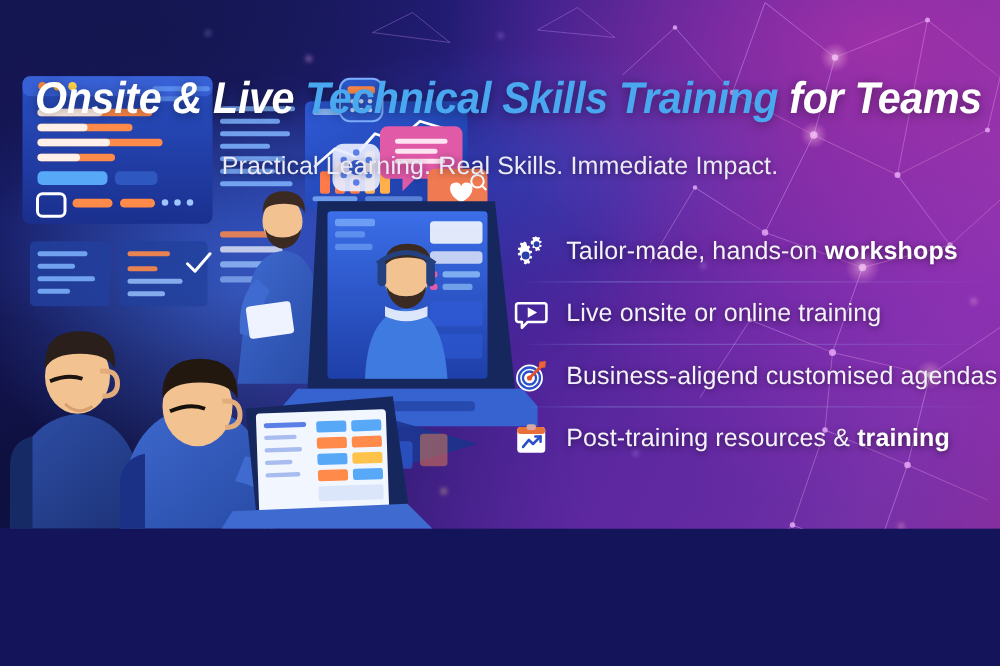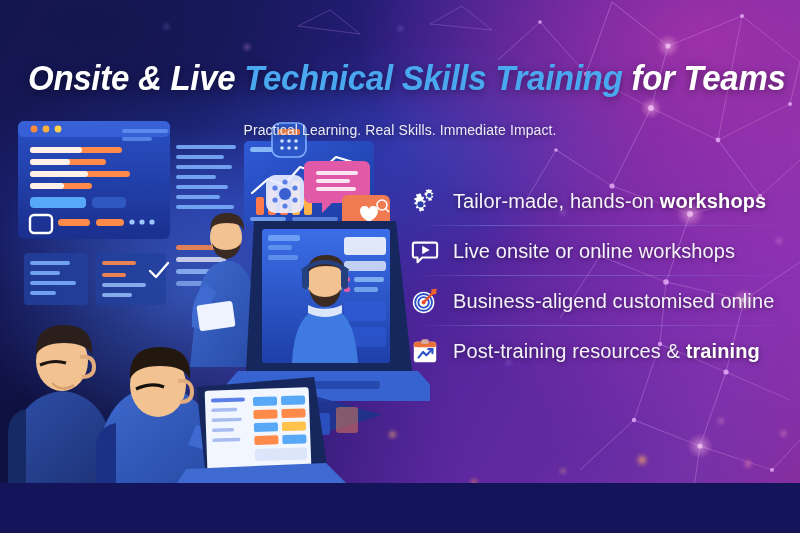--- a/index.html
+++ b/index.html
@@ -3,21 +3,21 @@
 <meta charset="utf-8">
 <style>
   * { margin:0; padding:0; box-sizing:border-box; }
   html,body { width:800px; height:533px; overflow:hidden; }
   body {
     font-family:"Liberation Sans", sans-serif;
     background:#14145a;
     position:relative;
   }
   .banner {
-    position:absolute; inset:0; width:800px; height:483px; overflow:hidden;
+    position:absolute; inset:0; width:800px; height:423px; overflow:hidden;
   }
 
   
   .bg-base {
     position:absolute; inset:0;
     background:
       radial-gradient(ellipse 70% 80% at 88% 8%,  rgba(168,50,170,0.85) 0%, rgba(168,50,170,0) 62%),
       radial-gradient(ellipse 60% 70% at 97% 55%, rgba(140,46,180,0.75) 0%, rgba(140,46,180,0) 65%),
       radial-gradient(ellipse 75% 85% at 70% 95%, rgba(92,40,160,0.70) 0%, rgba(92,40,160,0) 68%),
       radial-gradient(ellipse 60% 60% at 12% 6%,  rgba(20,22,80,1) 0%, rgba(20,22,80,0) 70%),
@@ -49,21 +49,21 @@
     white-space:nowrap;
     transform:scaleX(0.93);
     text-shadow:0 2px 9px rgba(0,0,0,0.42);
   }
   .title .w { color:#ffffff; }
   .title .b { color:#4aa8f0; }
 
   .subtitle {
     position:absolute; left:0; right:0; top:122px;
     text-align:center;
-    font-size:14px; font-weight:400; color:#eceaf8;
+    font-size:20px; font-weight:400; color:#eceaf8;
     letter-spacing:0.1px;
     text-shadow:0 1px 6px rgba(0,0,0,0.45);
   }
 
   .features {
     position:absolute; left:410px; top:176px; width:385px;
   }
   .feature {
     display:flex; align-items:center; gap:13px;
     height:50px;
@@ -496,36 +496,36 @@
       <span class="fsep"></span>
     </div>
 
     <div class="feature">
       <span class="ficon">
         <svg viewBox="0 0 30 30" width="28" height="28">
           <path d="M4 6h22a2 2 0 0 1 2 2v12a2 2 0 0 1-2 2H12l-5 5v-5H4a2 2 0 0 1-2-2V8a2 2 0 0 1 2-2z" fill="none" stroke="#ffffff" stroke-width="2.2" stroke-linejoin="round"></path>
           <path d="M12 9.5l8 4.5-8 4.5z" fill="#ffffff"></path>
         </svg>
       </span>
-      <span class="ftext"><span>Live onsite or online workshops</span><b></b></span>
+      <span class="ftext"><span>Live onsite or online training</span><b></b></span>
       <span class="fsep"></span>
     </div>
 
     <div class="feature">
       <span class="ficon">
         <svg viewBox="0 0 30 30" width="28" height="28">
           <circle cx="13.5" cy="16.5" r="11.5" fill="#ffffff"></circle>
           <circle cx="13.5" cy="16.5" r="9" fill="none" stroke="#2b4fc8" stroke-width="2"></circle>
           <circle cx="13.5" cy="16.5" r="5.6" fill="none" stroke="#2b4fc8" stroke-width="2"></circle>
           <circle cx="13.5" cy="16.5" r="2.2" fill="#e8502a"></circle>
           <path d="M13.5 16.5L25 5" stroke="#e8502a" stroke-width="2.6" stroke-linecap="round"></path>
           <path d="M22 2.5l5.5-.5-.5 5.5-5.5.5z" fill="#f2622e"></path>
         </svg>
       </span>
-      <span class="ftext"><span>Business-aligend customised online</span><b></b></span>
+      <span class="ftext"><span>Business-aligend customised agendas</span><b></b></span>
       <span class="fsep"></span>
     </div>
 
     <div class="feature">
       <span class="ficon">
         <svg viewBox="0 0 30 30" width="28" height="28">
           <rect x="3" y="5" width="24" height="22" rx="3" fill="#ffffff"></rect>
           <rect x="3" y="5" width="24" height="6" rx="3" fill="#e8703a"></rect>
           <rect x="11" y="2.5" width="8" height="5" rx="2" fill="#d8a8a0"></rect>
           <path d="M8 22l5-6 3.5 3.5L23 13" fill="none" stroke="#2b4fc8" stroke-width="2.2" stroke-linecap="round" stroke-linejoin="round"></path>

